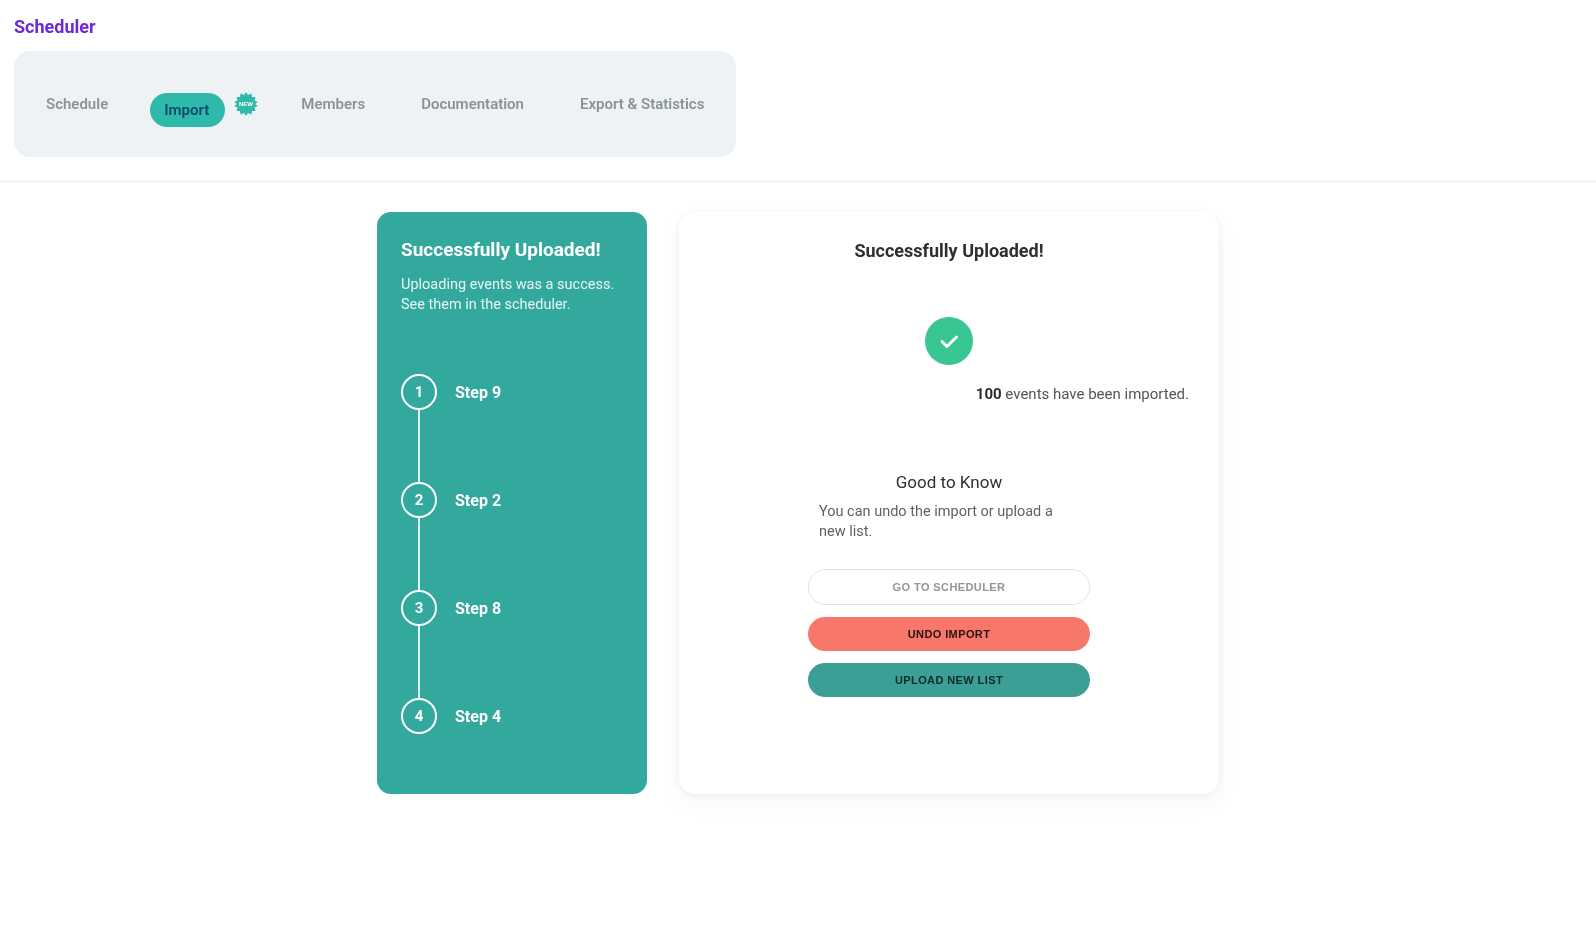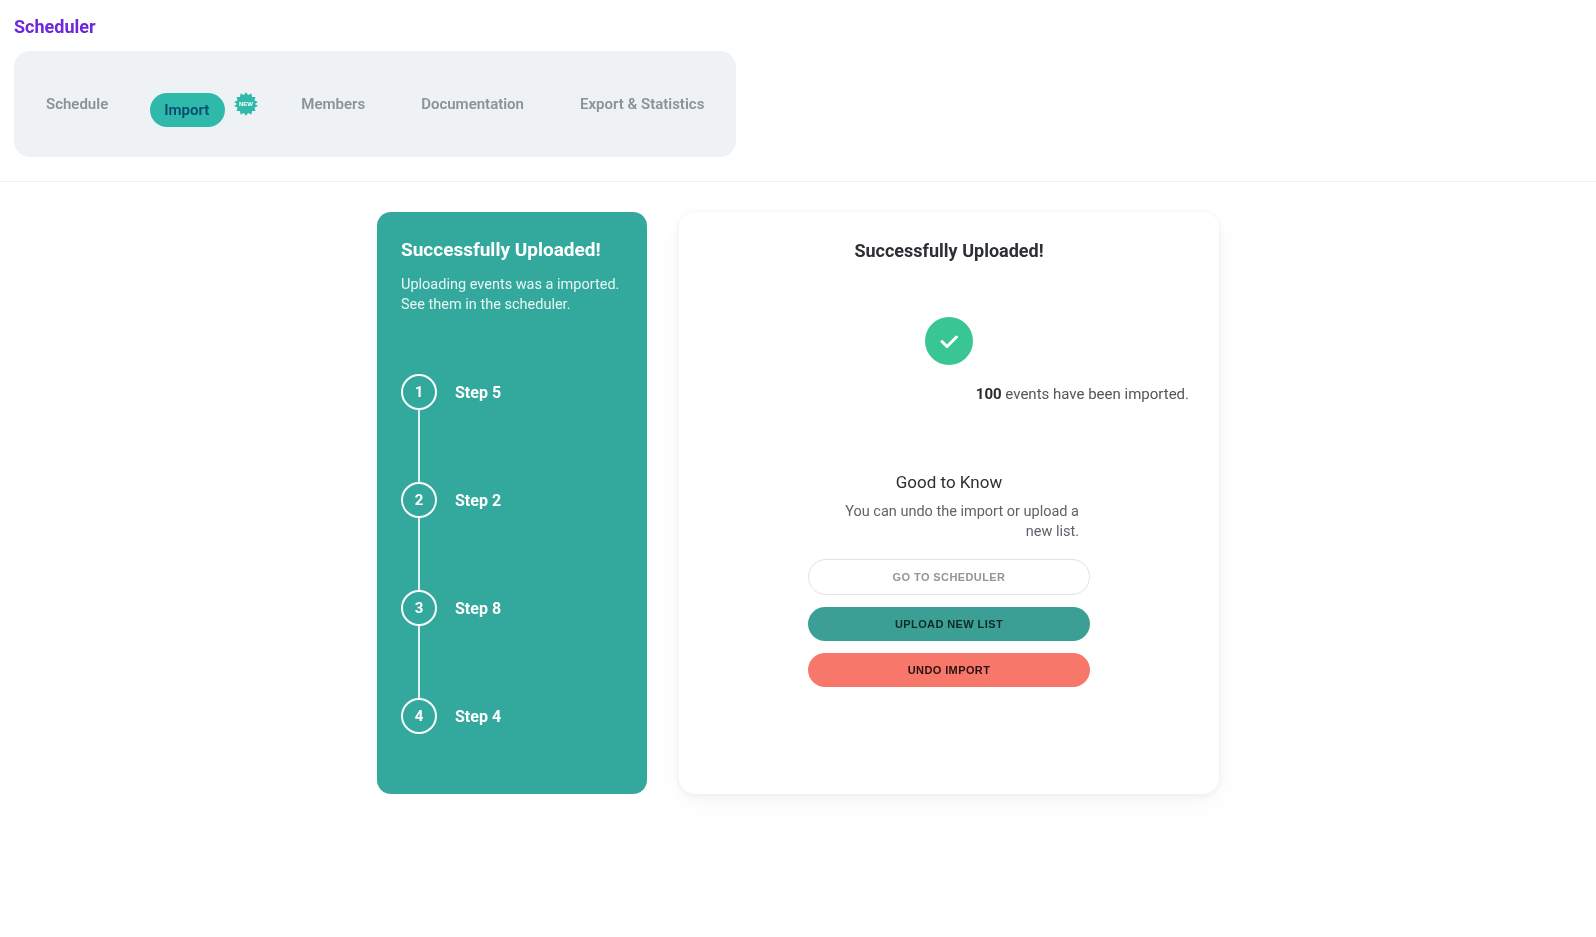--- a/index.html
+++ b/index.html
@@ -152,24 +152,24 @@
 }
 .import-msg b { color: #2a2c2f; }
 .gtk {
   text-align: center;
   font-size: 17px;
   font-weight: 400;
   color: #2c2f33;
   margin-bottom: 10px;
 }
 .gtk-sub {
-  text-align: right;
+  text-align: left;
   font-size: 14.5px;
   color: #5d636a;
-  margin: 0 auto 18px auto;
+  margin: 0 auto 28px auto;
   max-width: 260px;
   line-height: 1.35;
 }
 .btn {
   display: block;
   width: 282px;
   margin: 0 auto 12px auto;
   padding: 11px 0;
   border-radius: 999px;
   text-align: center;
@@ -225,25 +225,25 @@
       <span>Export &amp; Statistics</span>
     </div>
   </div>
 
   <div class="divider"></div>
 
   <div class="content">
 
     <div class="card-left">
       <h2>Successfully Uploaded!</h2>
-      <p>Uploading events was a imported. See them in the scheduler.</p>
+      <p>Uploading events was a success. See them in the scheduler.</p>
       <div class="steps">
         <div class="step">
           <div class="step-circle">1</div>
-          <div class="step-label">Step 5</div>
+          <div class="step-label">Step 9</div>
           <div class="step-line"></div>
         </div>
         <div class="step">
           <div class="step-circle">2</div>
           <div class="step-label">Step 2</div>
           <div class="step-line"></div>
         </div>
         <div class="step">
           <div class="step-circle">3</div>
           <div class="step-label">Step 8</div>
@@ -266,17 +266,17 @@
       </div>
 
       <div class="import-msg">
         <b>100</b><span> events have been imported.</span>
       </div>
 
       <div class="gtk">Good to Know</div>
       <div class="gtk-sub">You can undo the import or upload a new list.</div>
 
       <button class="btn btn-outline">Go to Scheduler</button>
+      <button class="btn btn-danger">Undo Import</button>
       <button class="btn btn-teal">Upload New List</button>
-      <button class="btn btn-danger">Undo Import</button>
     </div>
   </div>
 </div>
 
 </body></html>

